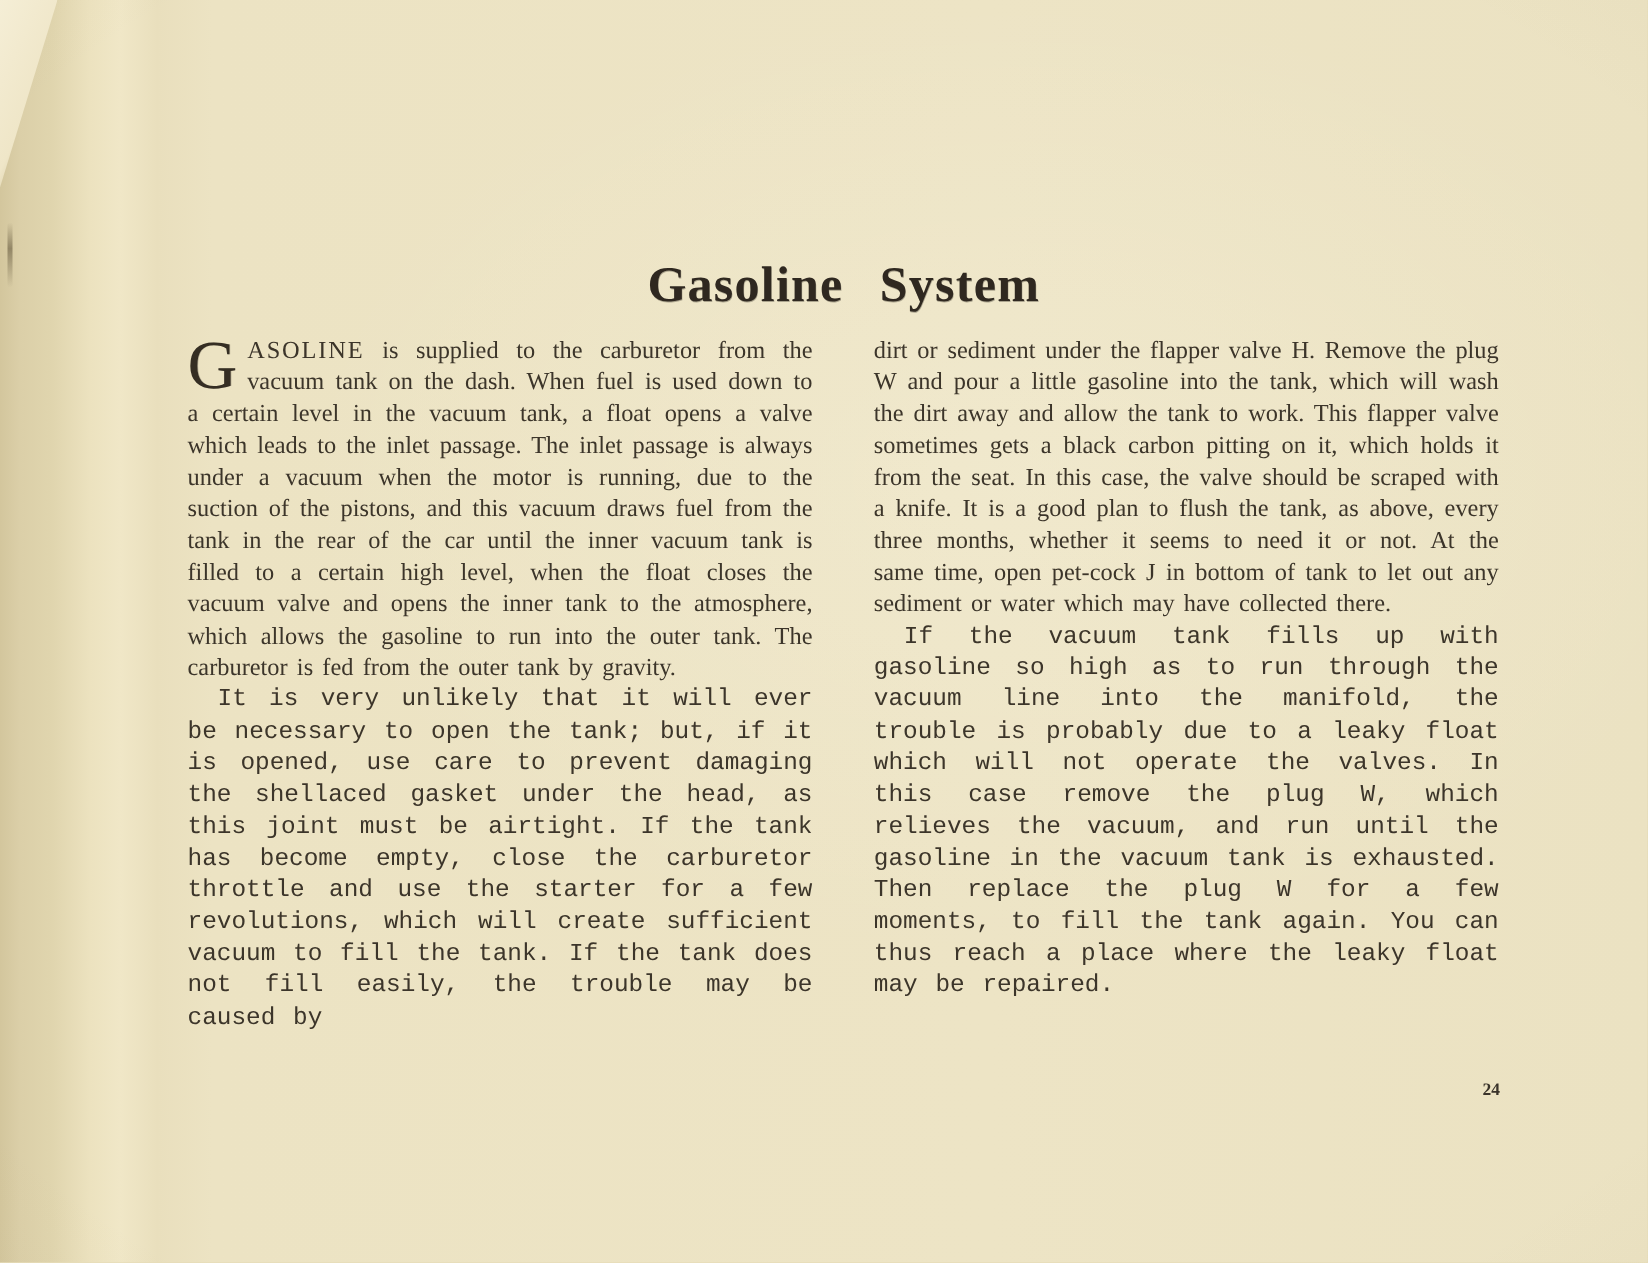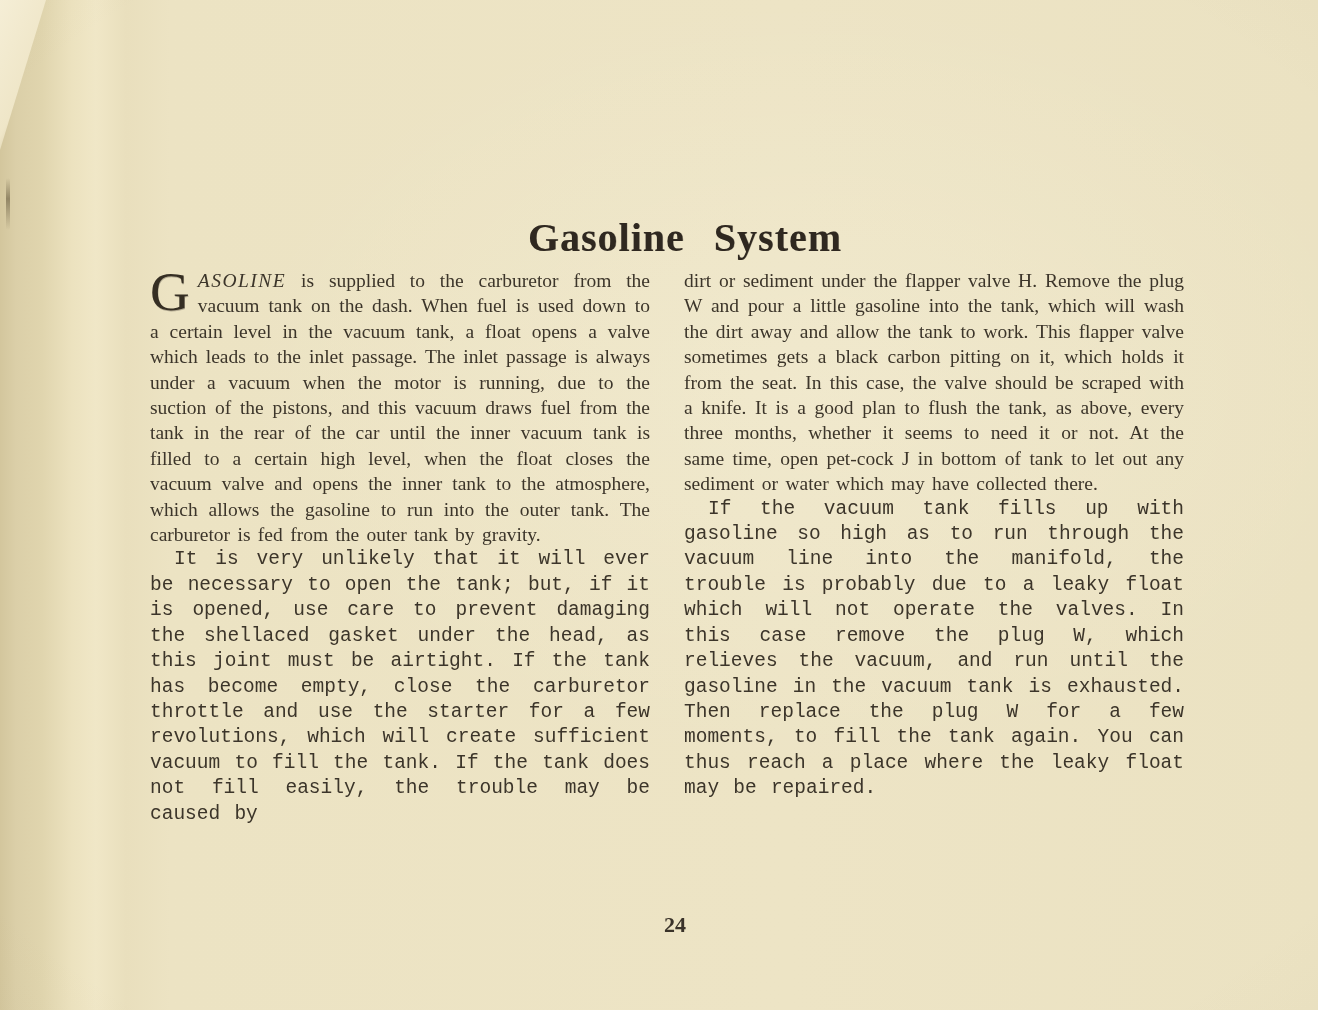--- a/index.html
+++ b/index.html
@@ -42,60 +42,60 @@
     left: 6px; top: 178px;
     width: 4px; height: 52px;
     background: linear-gradient(180deg, rgba(90,78,52,0.0), rgba(90,78,52,0.55) 40%, rgba(90,78,52,0.0));
     border-radius: 2px;
   }
   .title {
     position: absolute;
     top: 204px;
     left: 150px;
     width: 1050px;
-    margin: 10px;
+    margin: 0;
     text-align: center;
     font-size: 40px;
     font-weight: bold;
     letter-spacing: 1px;
     word-spacing: 18px;
     color: #2f2820;
     text-shadow: 0.4px 0.4px 0 rgba(47,40,32,0.35);
   }
   .col {
     position: absolute;
     top: 268px;
     width: 500px;
     color: #3c352a;
     font-size: 19.5px;
     line-height: 25.4px;
     text-align: justify;
     word-spacing: 2.5px;
   }
   .col-left  { left: 150px; }
-  .col-right { left: 684px; }
+  .col-right { left: 699px; }
   .para { margin: 0; }
   .para.indent { text-indent: 24px; font-family: Liberation Mono, monospace; }
   .dropcap {
     float: left;
     font-size: 55px;
     line-height: 44px;
     padding: 2px 8px 0 0;
     color: #352e23;
     font-weight: normal;
     text-shadow: 0.5px 0.5px 0 rgba(47,40,32,0.3);
   }
-  .lead-caps { letter-spacing: 1.5px; font-style: italic; }
+  .lead-caps { letter-spacing: 1.5px; }
   .page-number {
     position: absolute;
-    top: 912px;
+    top: 865px;
     left: 150px;
     width: 1050px;
-    text-align: center;
-    font-size: 22px;
+    text-align: right;
+    font-size: 14px;
     font-weight: bold;
     color: #3a332a;
   }
 </style>
 </head>
 <body>
 
 <div class="page">
   <div class="corner-curl"></div>
   <div class="edge-nick"></div>

